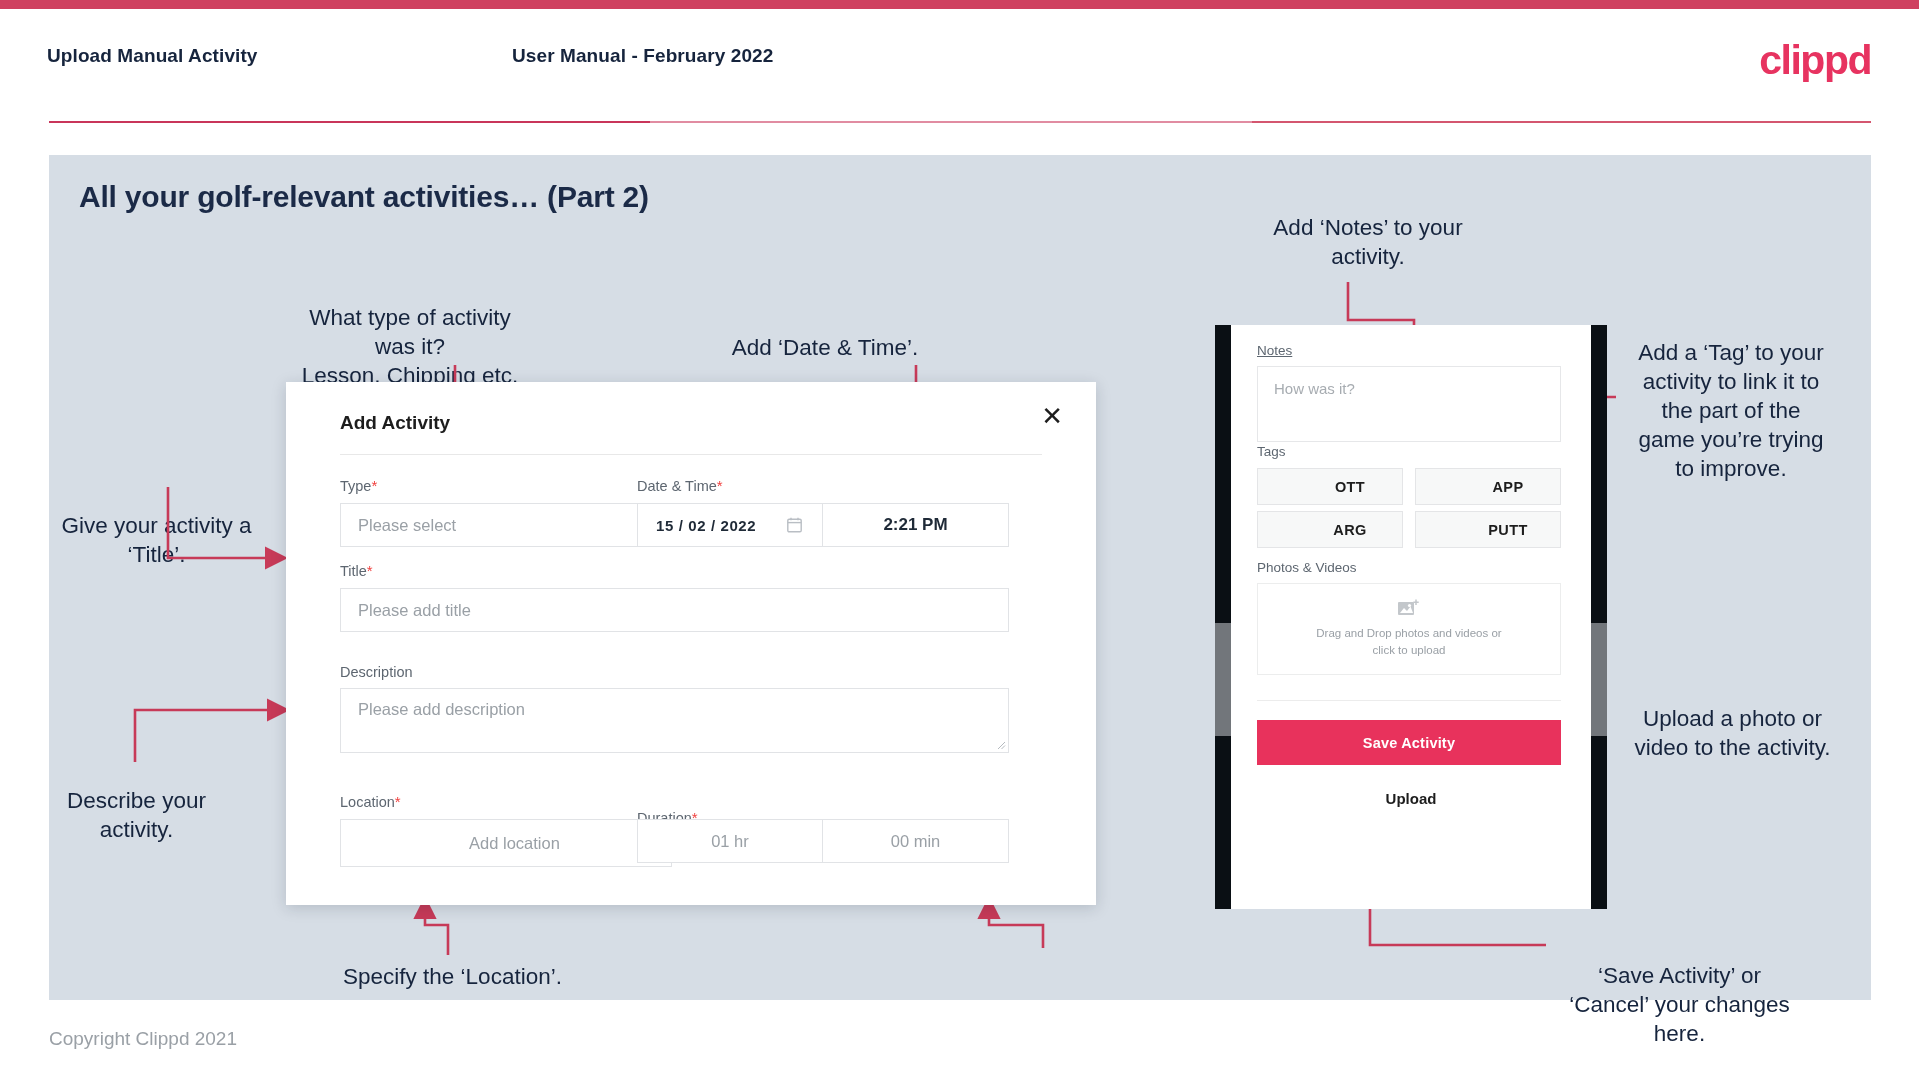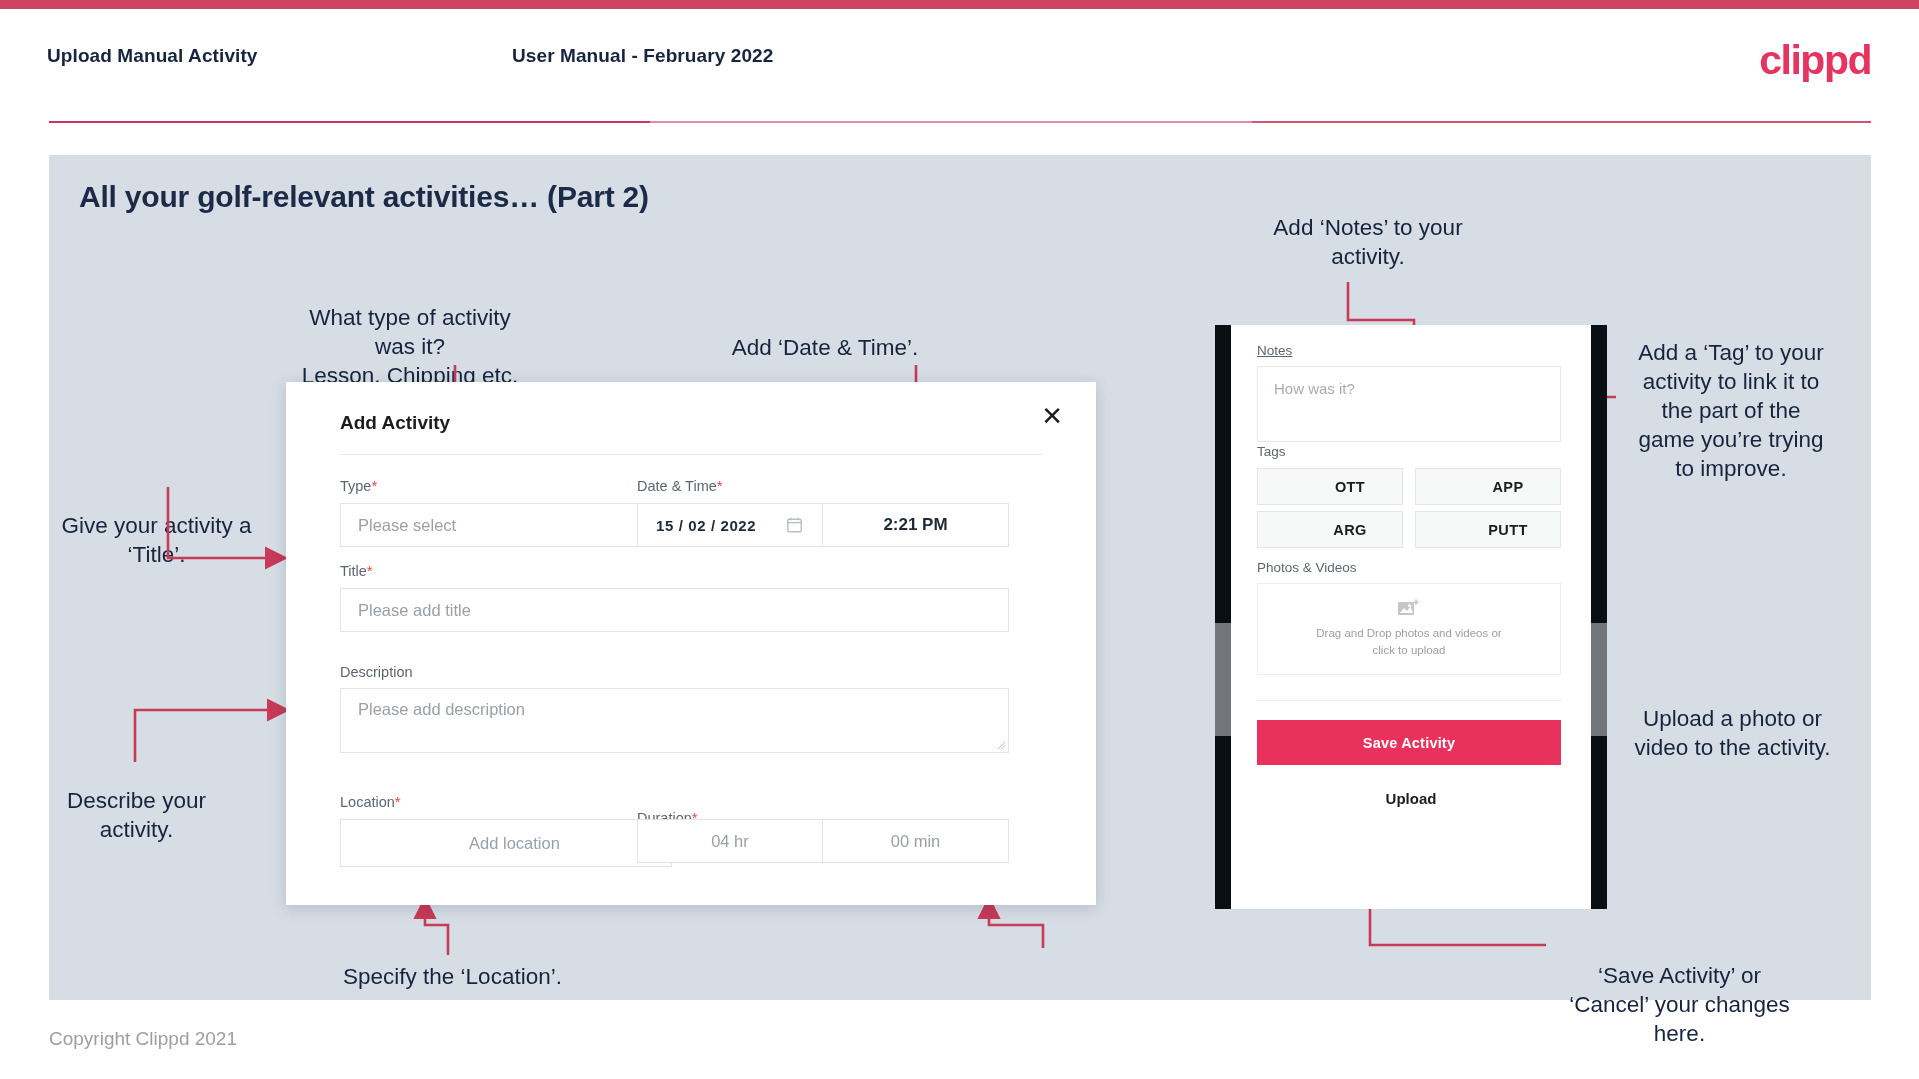--- a/index.html
+++ b/index.html
@@ -307,21 +307,21 @@
       <span>Location</span><span class="req">*</span>
     </div>
     <div class="inp" style="left:54px; top:437px; width:332px; height:48px;justify-content:center;">
       <span class="ph">Add location</span>
     </div>
 
     <div class="fld-label" style="left:351px; top:411px;margin-top:16px;">
       <span>Duration</span><span class="req">*</span>
     </div>
     <div class="dur-wrap" style="left:351px; top:437px; width:372px; height:44px;">
-      <div class="dur-cell first">04 hr</div>
+      <div class="dur-cell first">01 hr</div>
       <div class="dur-cell">00 min</div>
     </div>
   </div>
 
   <div class="phone">
     <div class="phone-bezel-l">
         <div class="grey"></div>
       </div>
     <div class="phone-bezel-r">
         <div class="grey"></div>

